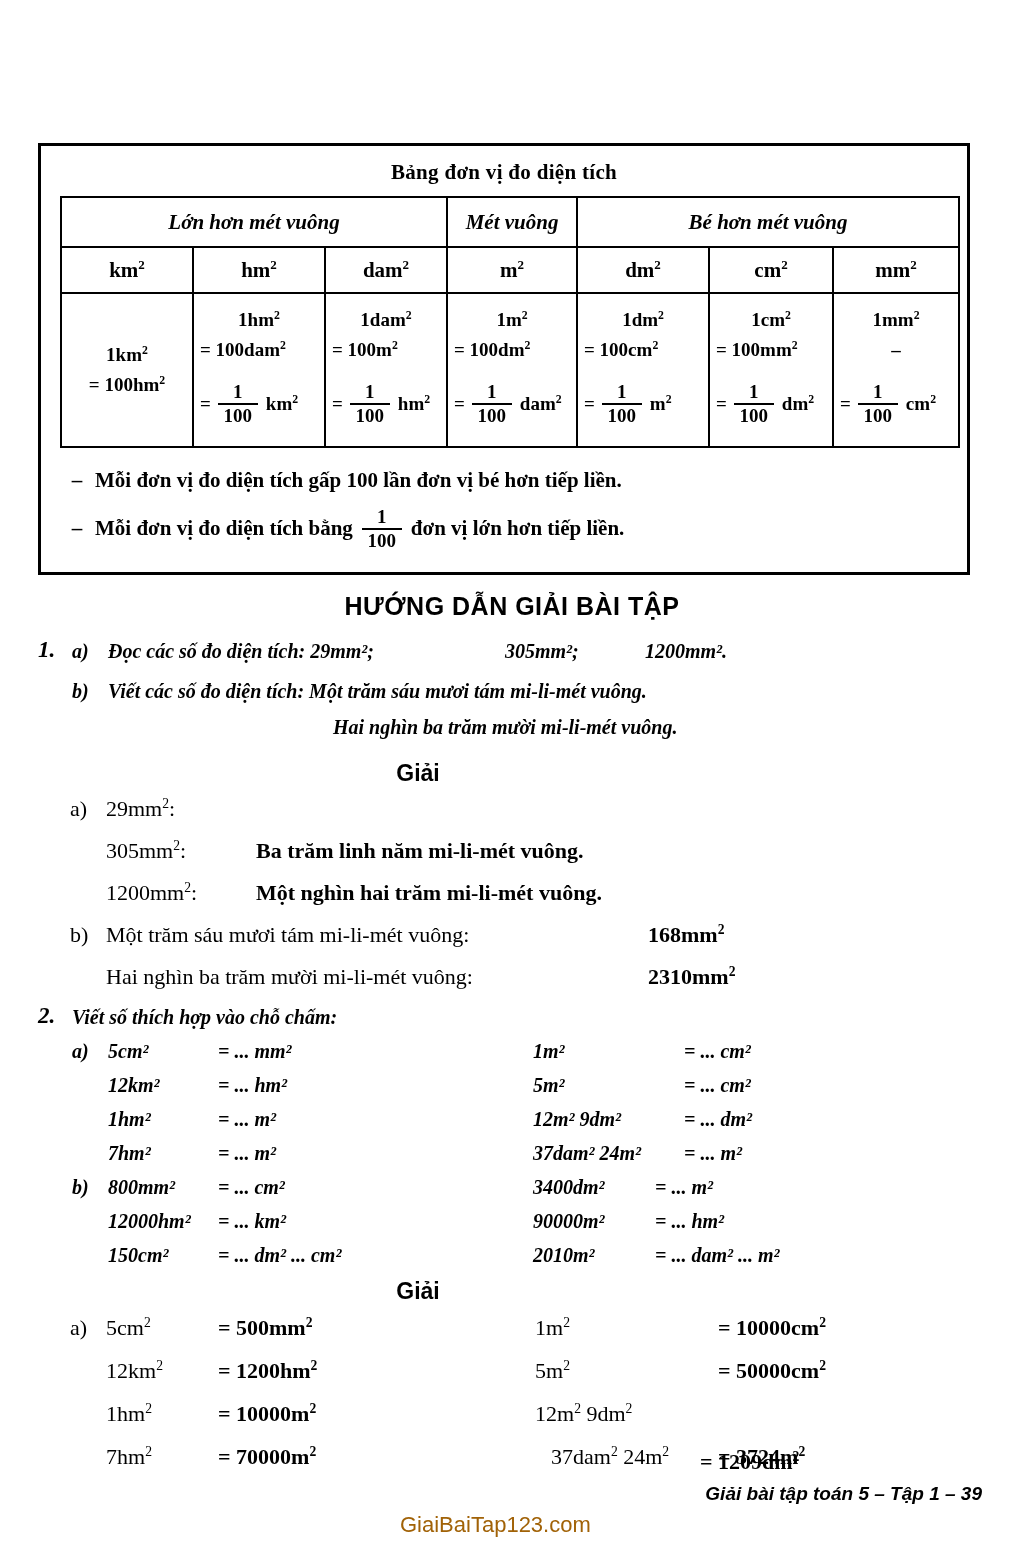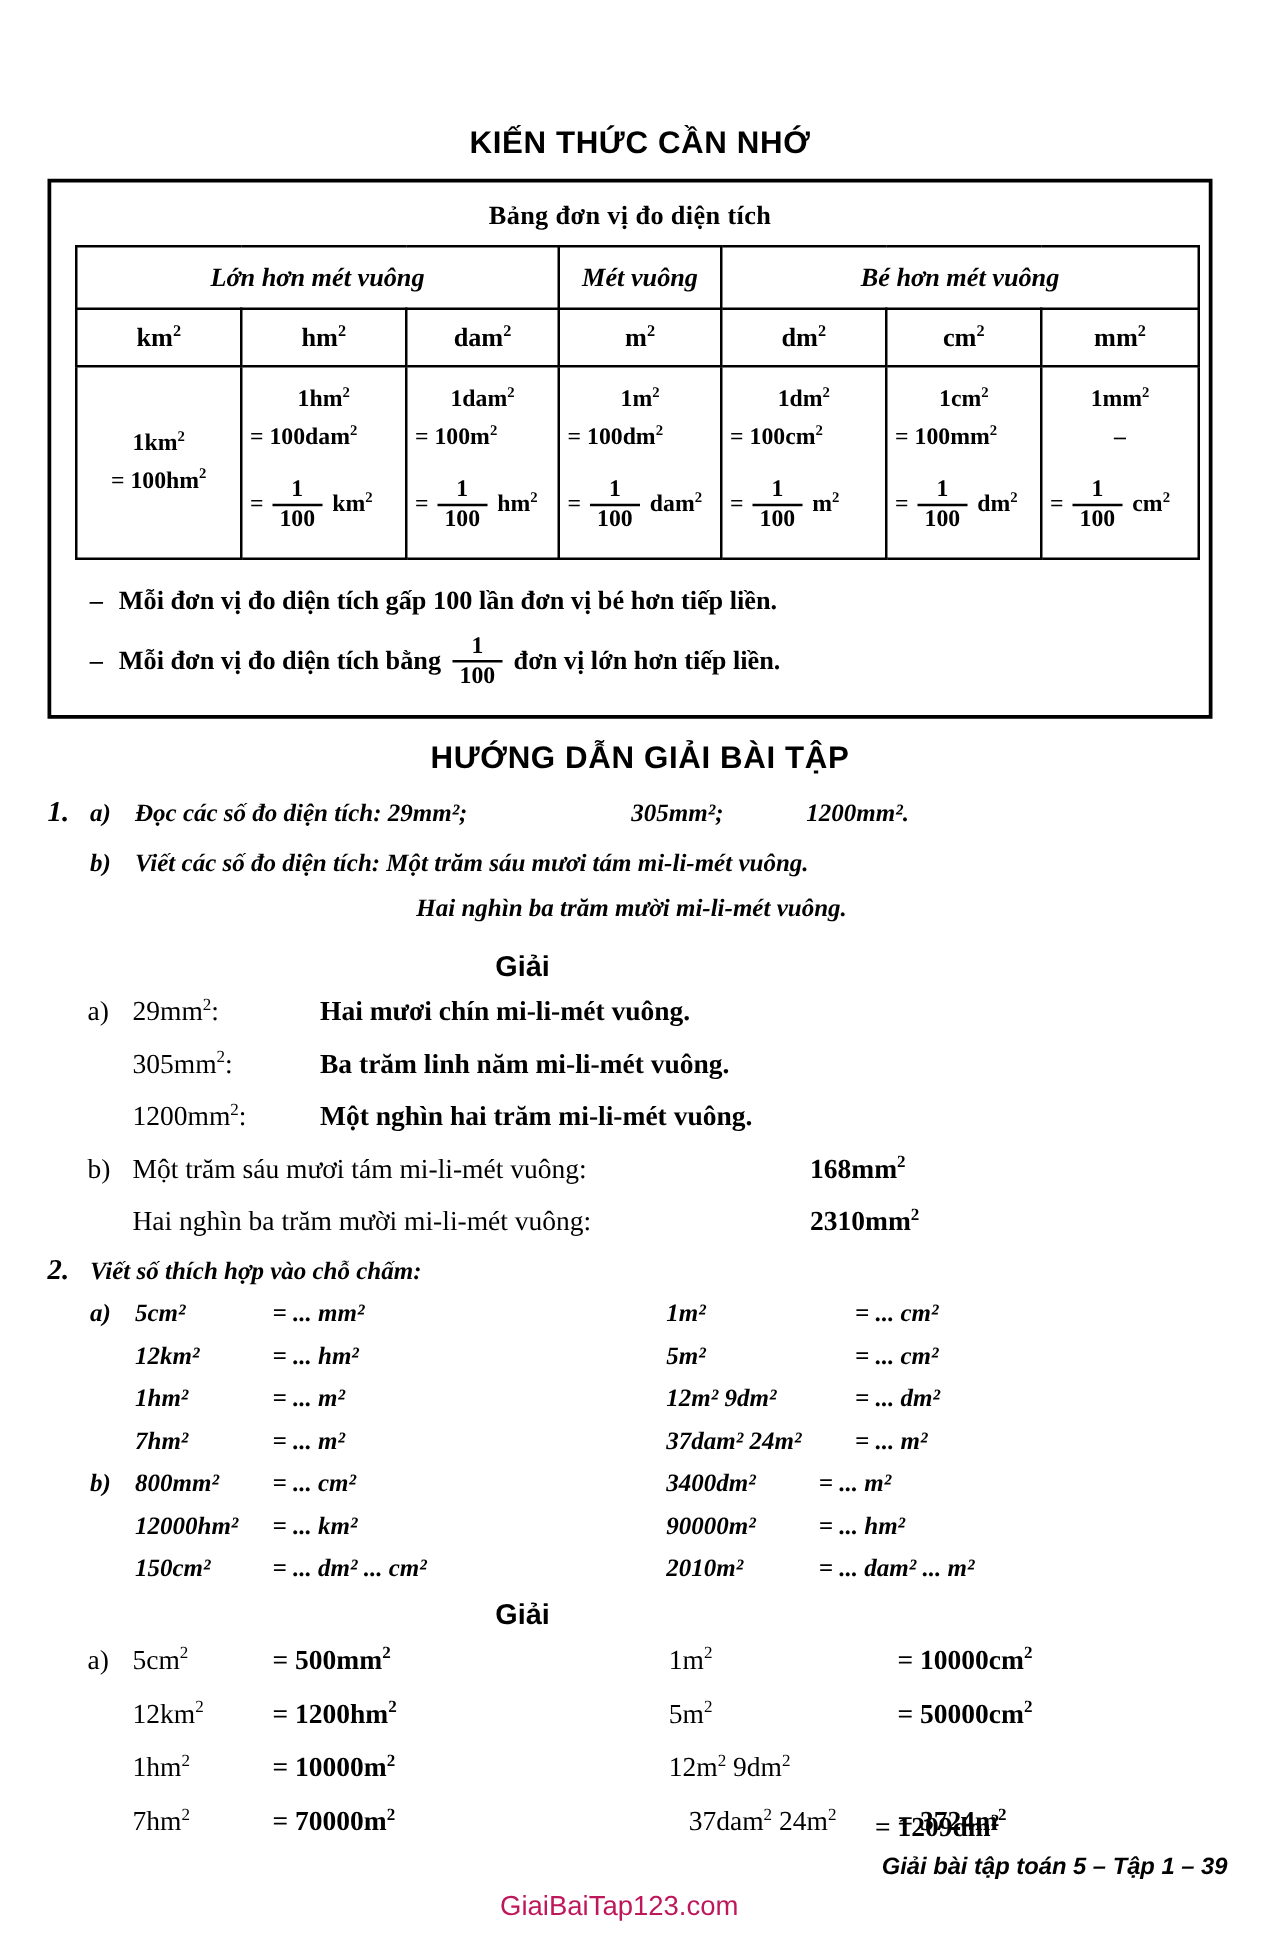--- a/index.html
+++ b/index.html
@@ -220,30 +220,29 @@
     font-family: "Liberation Sans", "DejaVu Sans", sans-serif;
     font-size: 19px;
     white-space: nowrap;
   }
   .watermark {
     position: absolute;
     left: 400px;
     top: 1512px;
     font-family: "Liberation Sans", "DejaVu Sans", sans-serif;
     font-size: 22px;
-    color: #be185d;
+    color: #a16207;
     white-space: nowrap;
   }
 </style>
 </head>
 <body>
 
 <div class="page">
 
-  <div class="sub-title">KIẾN THỨC CẦN NHỚ</div>
 
   <div class="knowledge-box">
     <div class="box-caption">Bảng đơn vị đo diện tích</div>
 
     <table class="unit-table">
       <colgroup>
         <col style="width:132px">
           <col style="width:132px">
           <col style="width:122px">
         <col style="width:130px">
@@ -395,21 +394,20 @@
   <div class="ital-line" style="left:108px; top:680px;">Viết các số đo diện tích: Một trăm sáu mươi tám mi-li-mét vuông.</div>
   <div class="ital-line" style="left:333px; top:716px;">Hai nghìn ba trăm mười mi-li-mét vuông.</div>
 
   <div class="giai-heading" style="top:760px">Giải</div>
 
   <div class="plain-line" style="left:70px; top:796px;">a)</div>
 
   <div class="plain-line" style="left:106px; top:796px;">
     <span>29mm</span><sup>2</sup><span>:</span>
   </div>
-  <div class="plain-line bold" style="left:256px; top:796px; font-weight:bold;">Hai mươi chín mi-li-mét vuông.</div>
 
   <div class="plain-line" style="left:106px; top:838px;">
     <span>305mm</span><sup>2</sup><span>:</span>
   </div>
   <div class="plain-line bold" style="left:256px; top:838px; font-weight:bold;">Ba trăm linh năm mi-li-mét vuông.</div>
 
   <div class="plain-line" style="left:106px; top:880px;">
     <span>1200mm</span><sup>2</sup><span>:</span>
   </div>
   <div class="plain-line bold" style="left:256px; top:880px; font-weight:bold;">Một nghìn hai trăm mi-li-mét vuông.</div>

